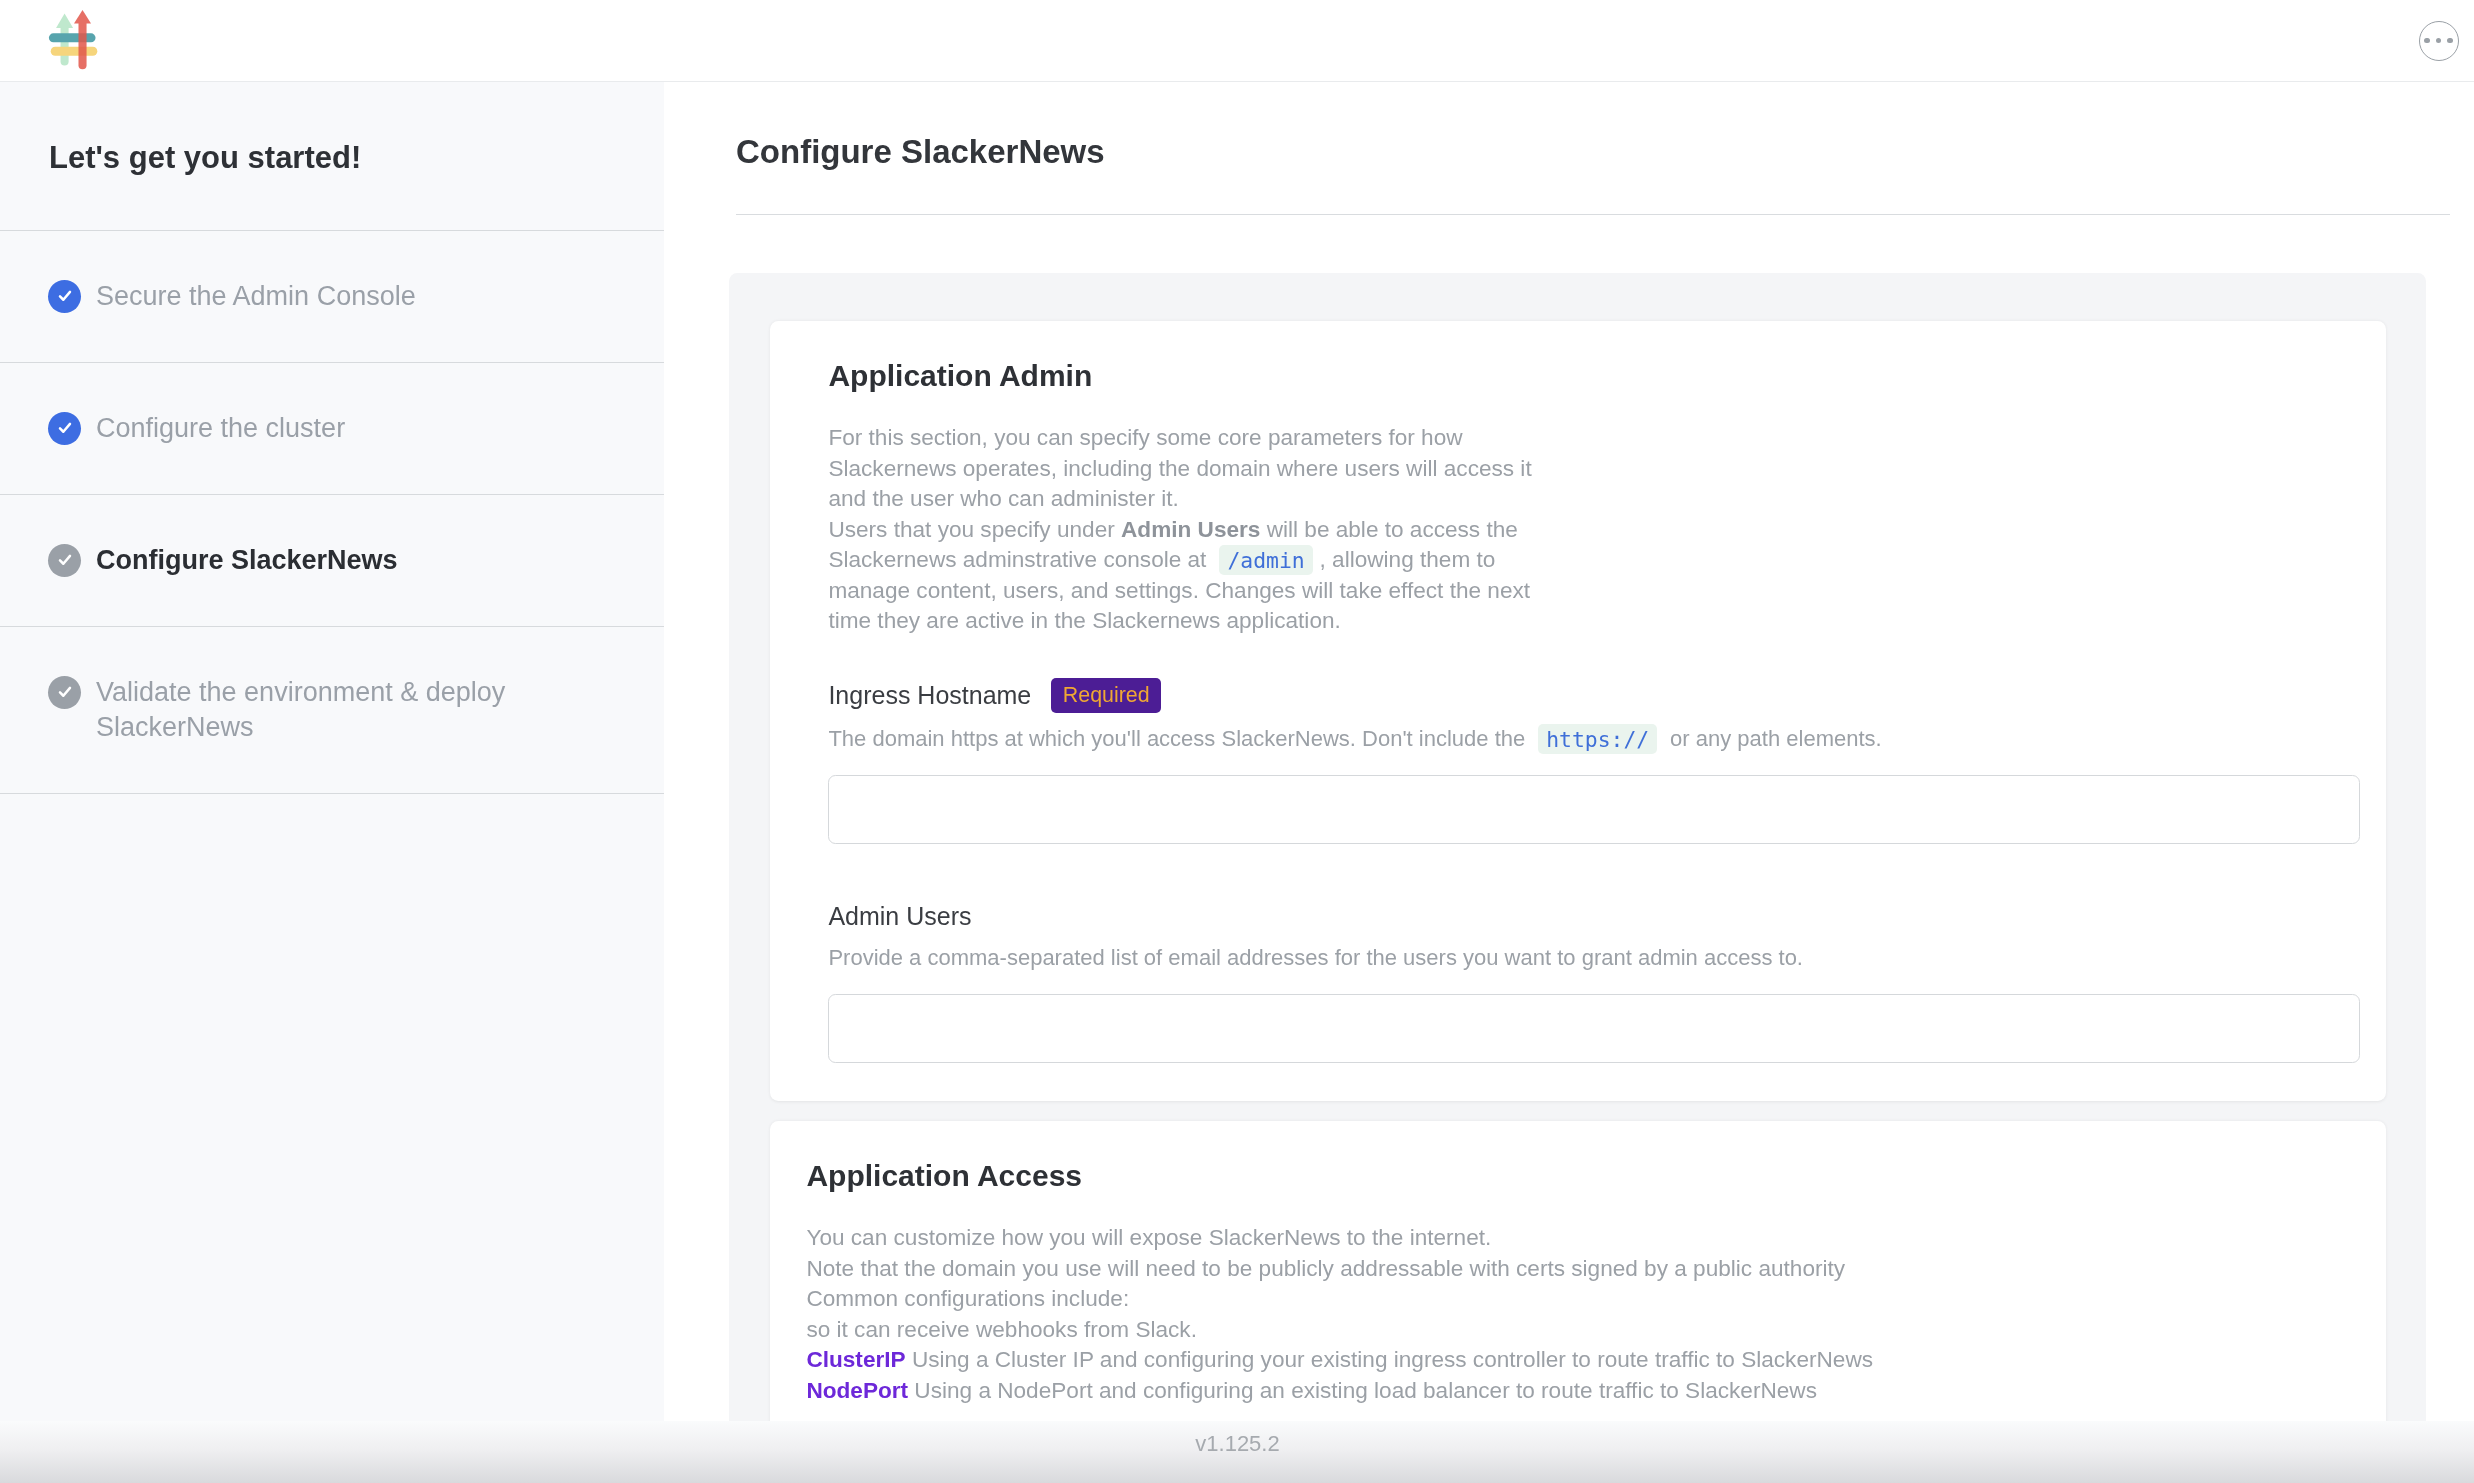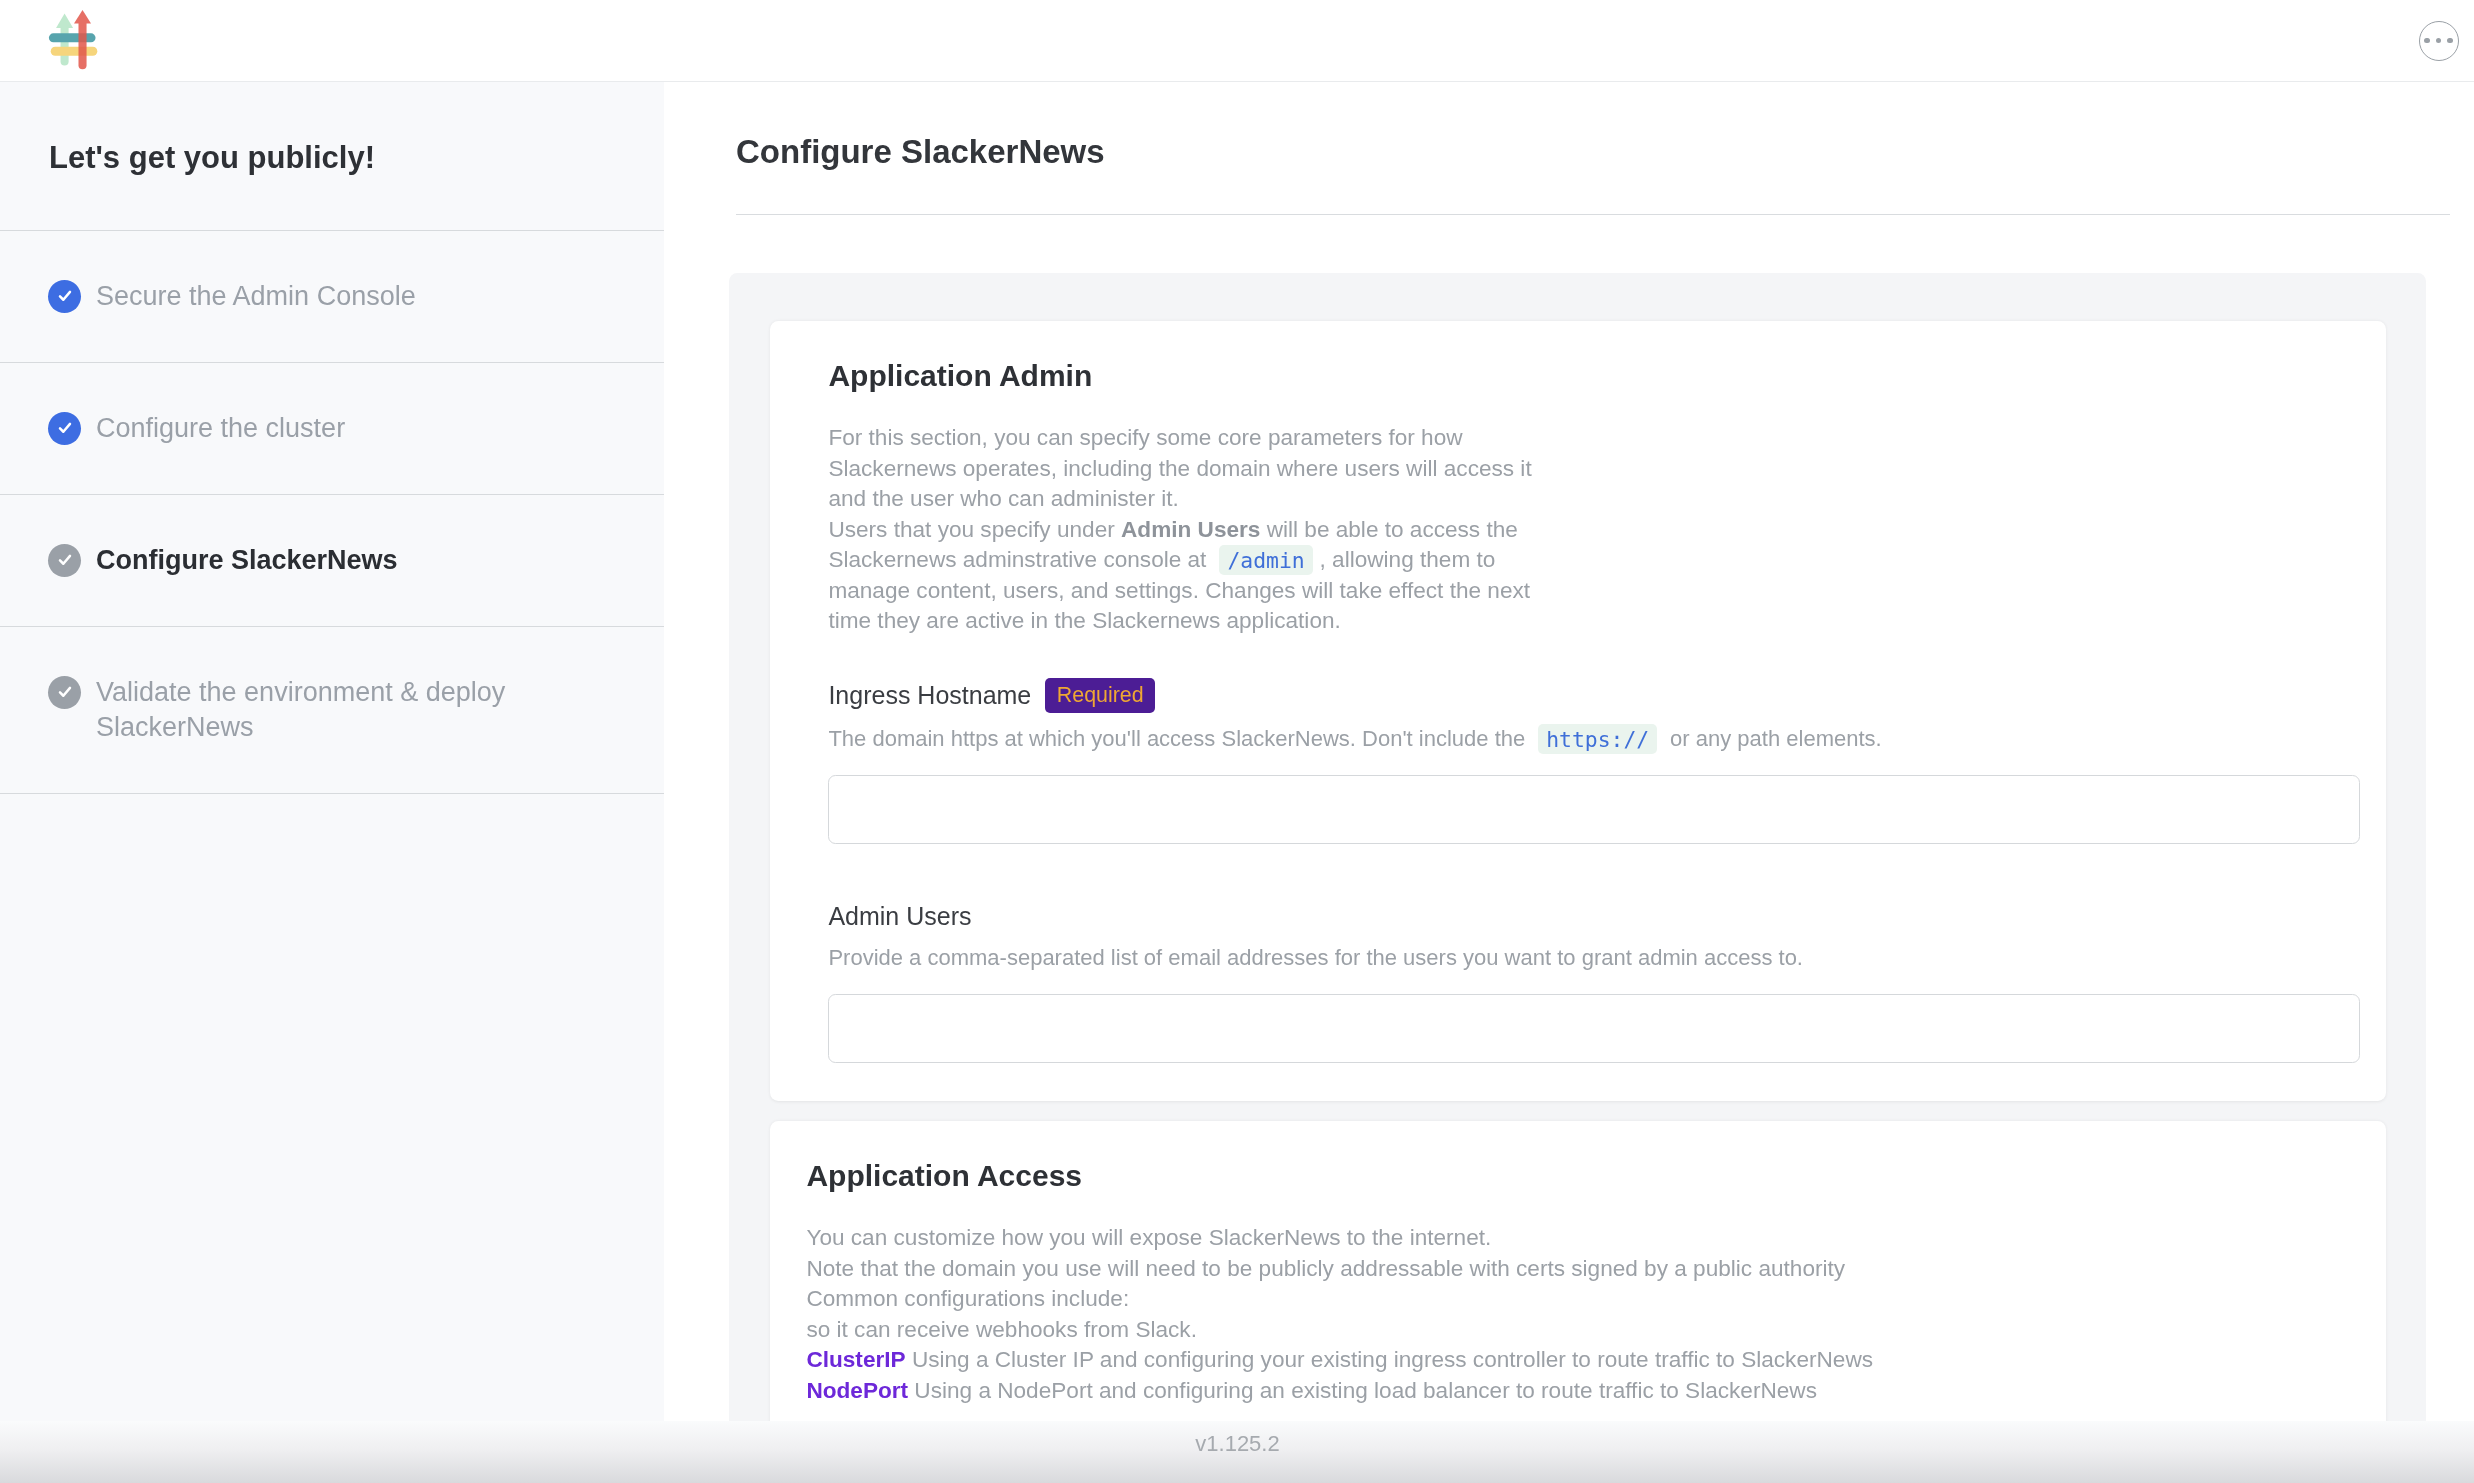--- a/index.html
+++ b/index.html
@@ -35,21 +35,21 @@
   .panel { background:#f4f5f7; border-radius:8.2px; margin:58px 49px 0 -6.6px; padding:48px 40px 0 41px; }
   .card { background:#fff; border-radius:8.2px; box-shadow:0 0.8px 3.3px rgba(0,0,0,.07); padding:38px 26px 38px 58px; }
   .card + .card { margin-top:20px;padding-left:36px; }
   .card h2 { font-size:30px; font-weight:bold; color:#2e3136; }
 
   .para { margin-top:30px; font-size:22.6px; line-height:30.5px; color:#9ba0a6; max-width:745px; }
   .para b { color:#8e939a; }
   .codechip { font-family:"DejaVu Sans Mono","Liberation Mono",monospace; font-size:21.4px; color:#3f6fd8; background:#eaf4ee; border-radius:5px; padding:2.5px 8.2px; margin:0 6.6px; }
 
   .field { margin-top:41px; }
-  .field-label-row { display:flex; align-items:center; gap:14px; }
+  .field-label-row { display:flex; align-items:center; gap:20px; }
   .field-label { font-size:25px; color:#3a3d42; }
   .badge-required { font-size:21.4px; color:#efa733; background:#4c1d95; border-radius:5px; padding:5px 11.5px; }
   .field-help { margin-top:11.5px; font-size:22px; line-height:30px; color:#9ba0a6; }
   .text-input { display:block; width:100%; height:69px; margin-top:21.4px; border:1.6px solid #d5d8db; border-radius:7.4px; background:#fff; font-size:25px; font-family:"Liberation Sans",sans-serif; color:#34373c; padding:0 20px; outline:none; }
   .field.admin { margin-top:58px; }
 
   .access-lines { margin-top:30px; font-size:22.6px; line-height:30.5px; color:#9ba0a6; }
   .access-lines .line b { color:#6d28d9;text-align:right; }
 
   
@@ -81,21 +81,21 @@
     <button class="menu-btn" aria-label="More options">
       <span class="dot"></span>
       <span class="dot"></span>
       <span class="dot"></span>
     </button>
   </div>
 
   <div class="middle">
 
     <div class="sidebar">
-      <div class="sidebar-heading">Let's get you publicly!</div>
+      <div class="sidebar-heading">Let's get you started!</div>
 
       <div class="step complete">
         <span class="check">
           <svg viewBox="0 0 24 24">
               <path d="M6 12.5l4 4 8-9.5" stroke="#fff" stroke-width="3" fill="none" stroke-linecap="round" stroke-linejoin="round"></path>
             </svg>
         </span>
         <span class="step-label">Secure the Admin Console</span>
       </div>
 

